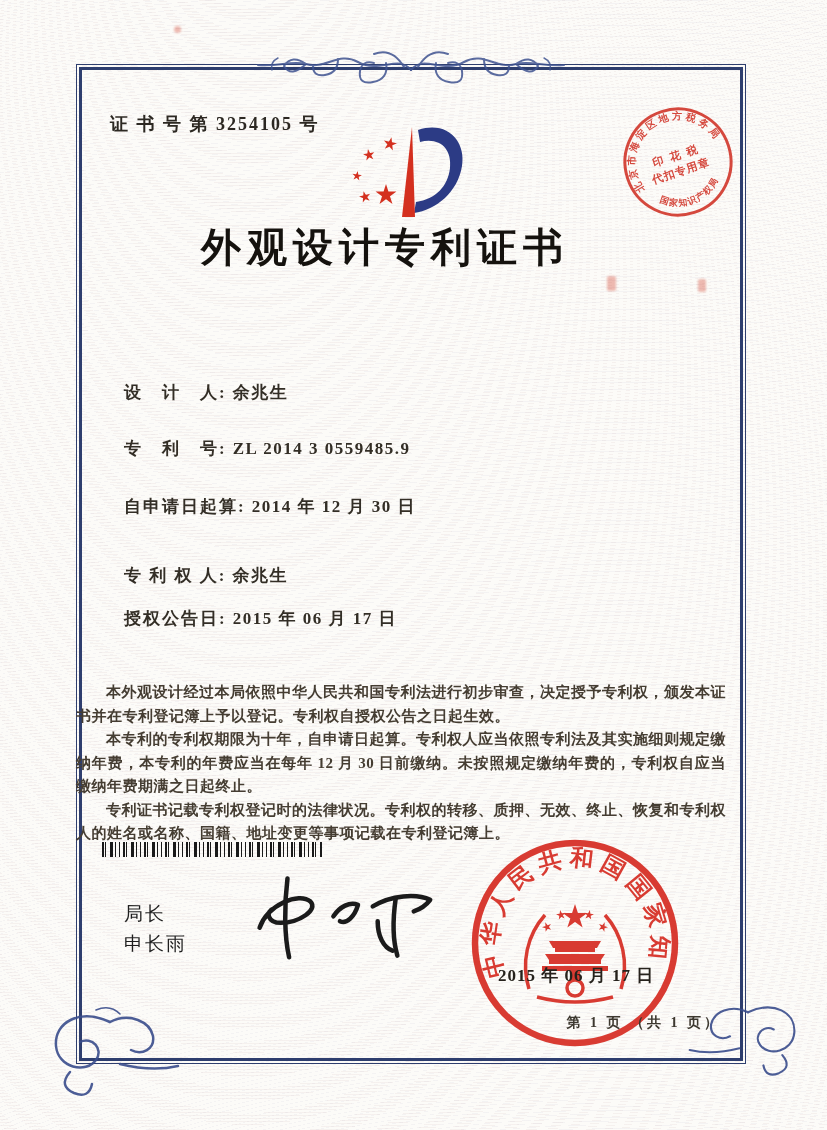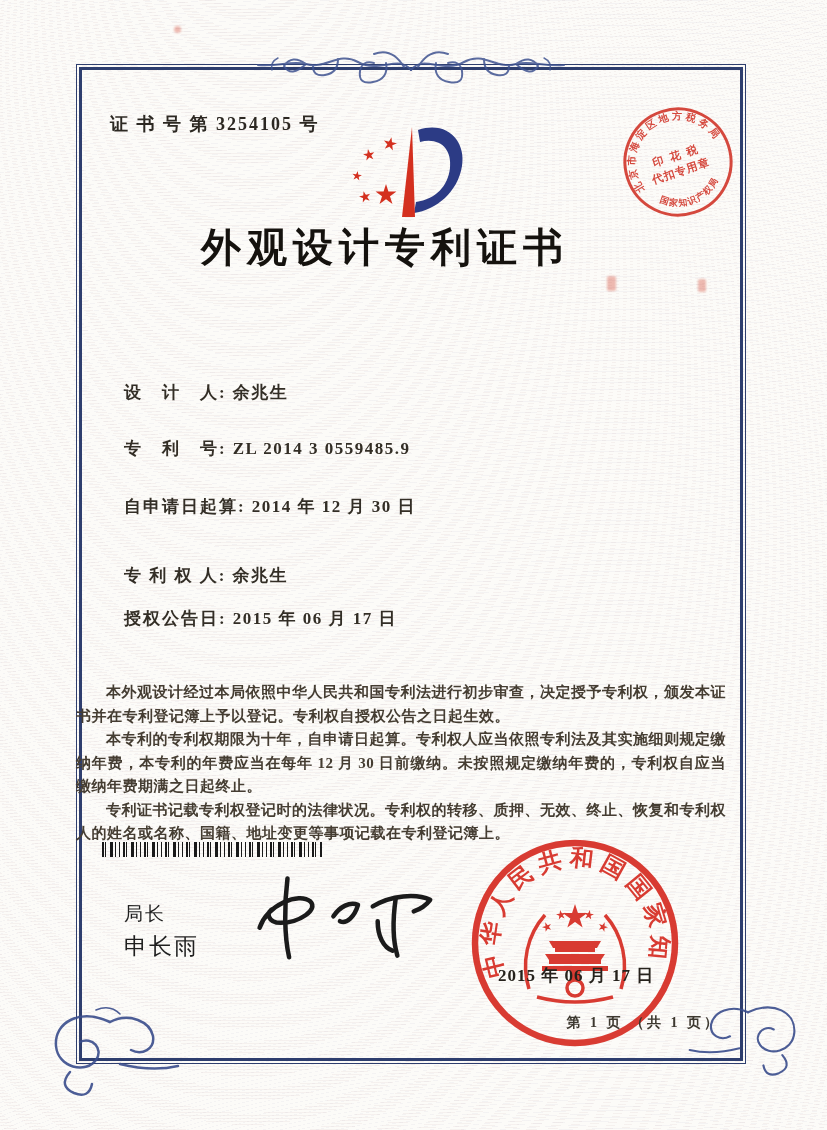--- a/index.html
+++ b/index.html
@@ -30,21 +30,21 @@
   .paras{position:absolute;left:76px;top:642px;width:650px;margin-top:39px;}
   .paras p{margin:0;text-indent:2em;font-size:15px;line-height:23.5px;
     text-align:justify;color:#453d32;font-weight:bold;letter-spacing:.5px;}
   .barcode{position:absolute;left:102px;top:842px;width:220px;height:15px;
     background:repeating-linear-gradient(90deg,#1a1a1a 0 2px,transparent 2px 3px,
       #1a1a1a 3px 4px,transparent 4px 8px,#1a1a1a 8px 11px,transparent 11px 13px,
       #1a1a1a 13px 14px,transparent 14px 17px,#1a1a1a 17px 18px,transparent 18px 21px);}
   .sig-title{position:absolute;left:124px;top:901px;font-family:"Liberation Sans","DejaVu Sans",sans-serif;
     font-size:19px;color:#1f1f1f;letter-spacing:2px;}
   .sig-name{position:absolute;left:124px;top:931px;font-family:"Liberation Sans","DejaVu Sans",sans-serif;
-    font-size:23px;color:#1f1f1f;letter-spacing:2px;text-align:right;}
+    font-size:19px;color:#1f1f1f;letter-spacing:2px;text-align:right;}
   .signature{left:235px;top:870px;}
   .main-seal{left:465px;top:833px;}
   .seal-date{position:absolute;left:498px;top:964px;font-size:17px;letter-spacing:1px;
     color:#26221c;font-weight:bold;z-index:5;}
   .footer{position:absolute;left:76px;top:1014px;width:645px;text-align:right;
     font-size:14px;letter-spacing:3px;color:#3d382f;font-weight:bold;}
   .smudge{position:absolute;background:rgba(208,62,42,.35);filter:blur(1.2px);border-radius:2px;}
   .seal-text{font-family:"Liberation Serif","DejaVu Serif",serif;font-weight:bold;}
 </style>
 </head>

